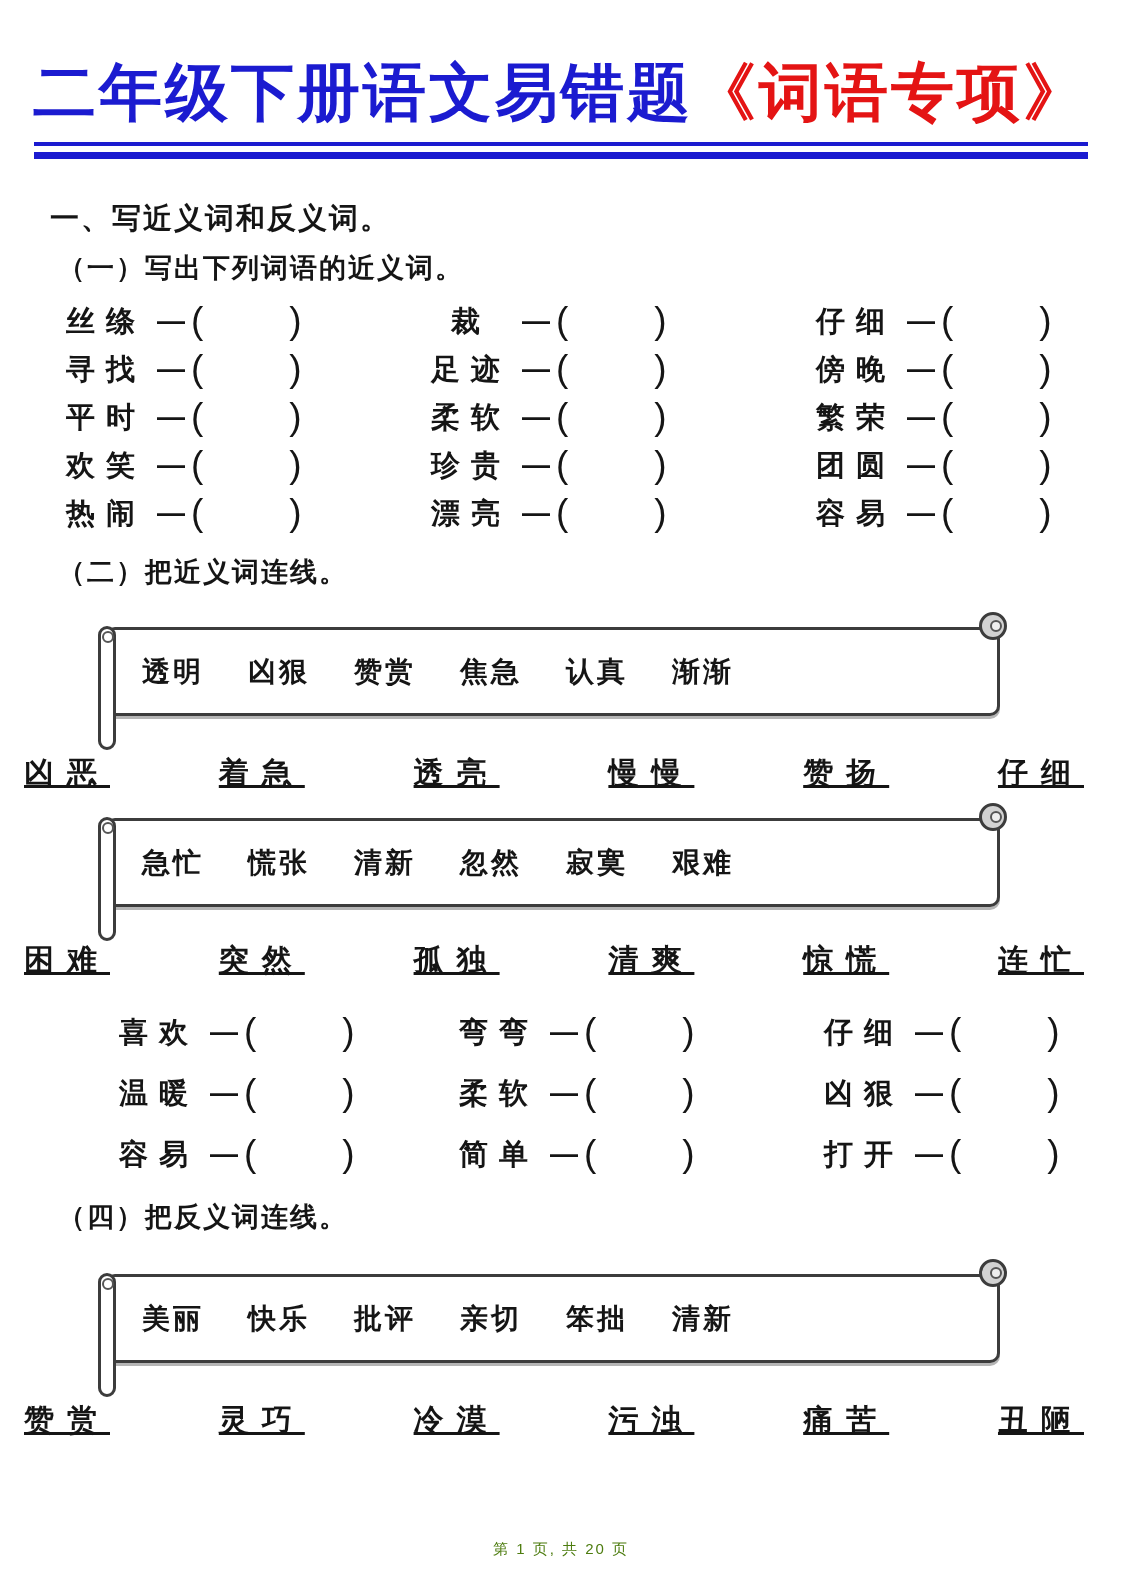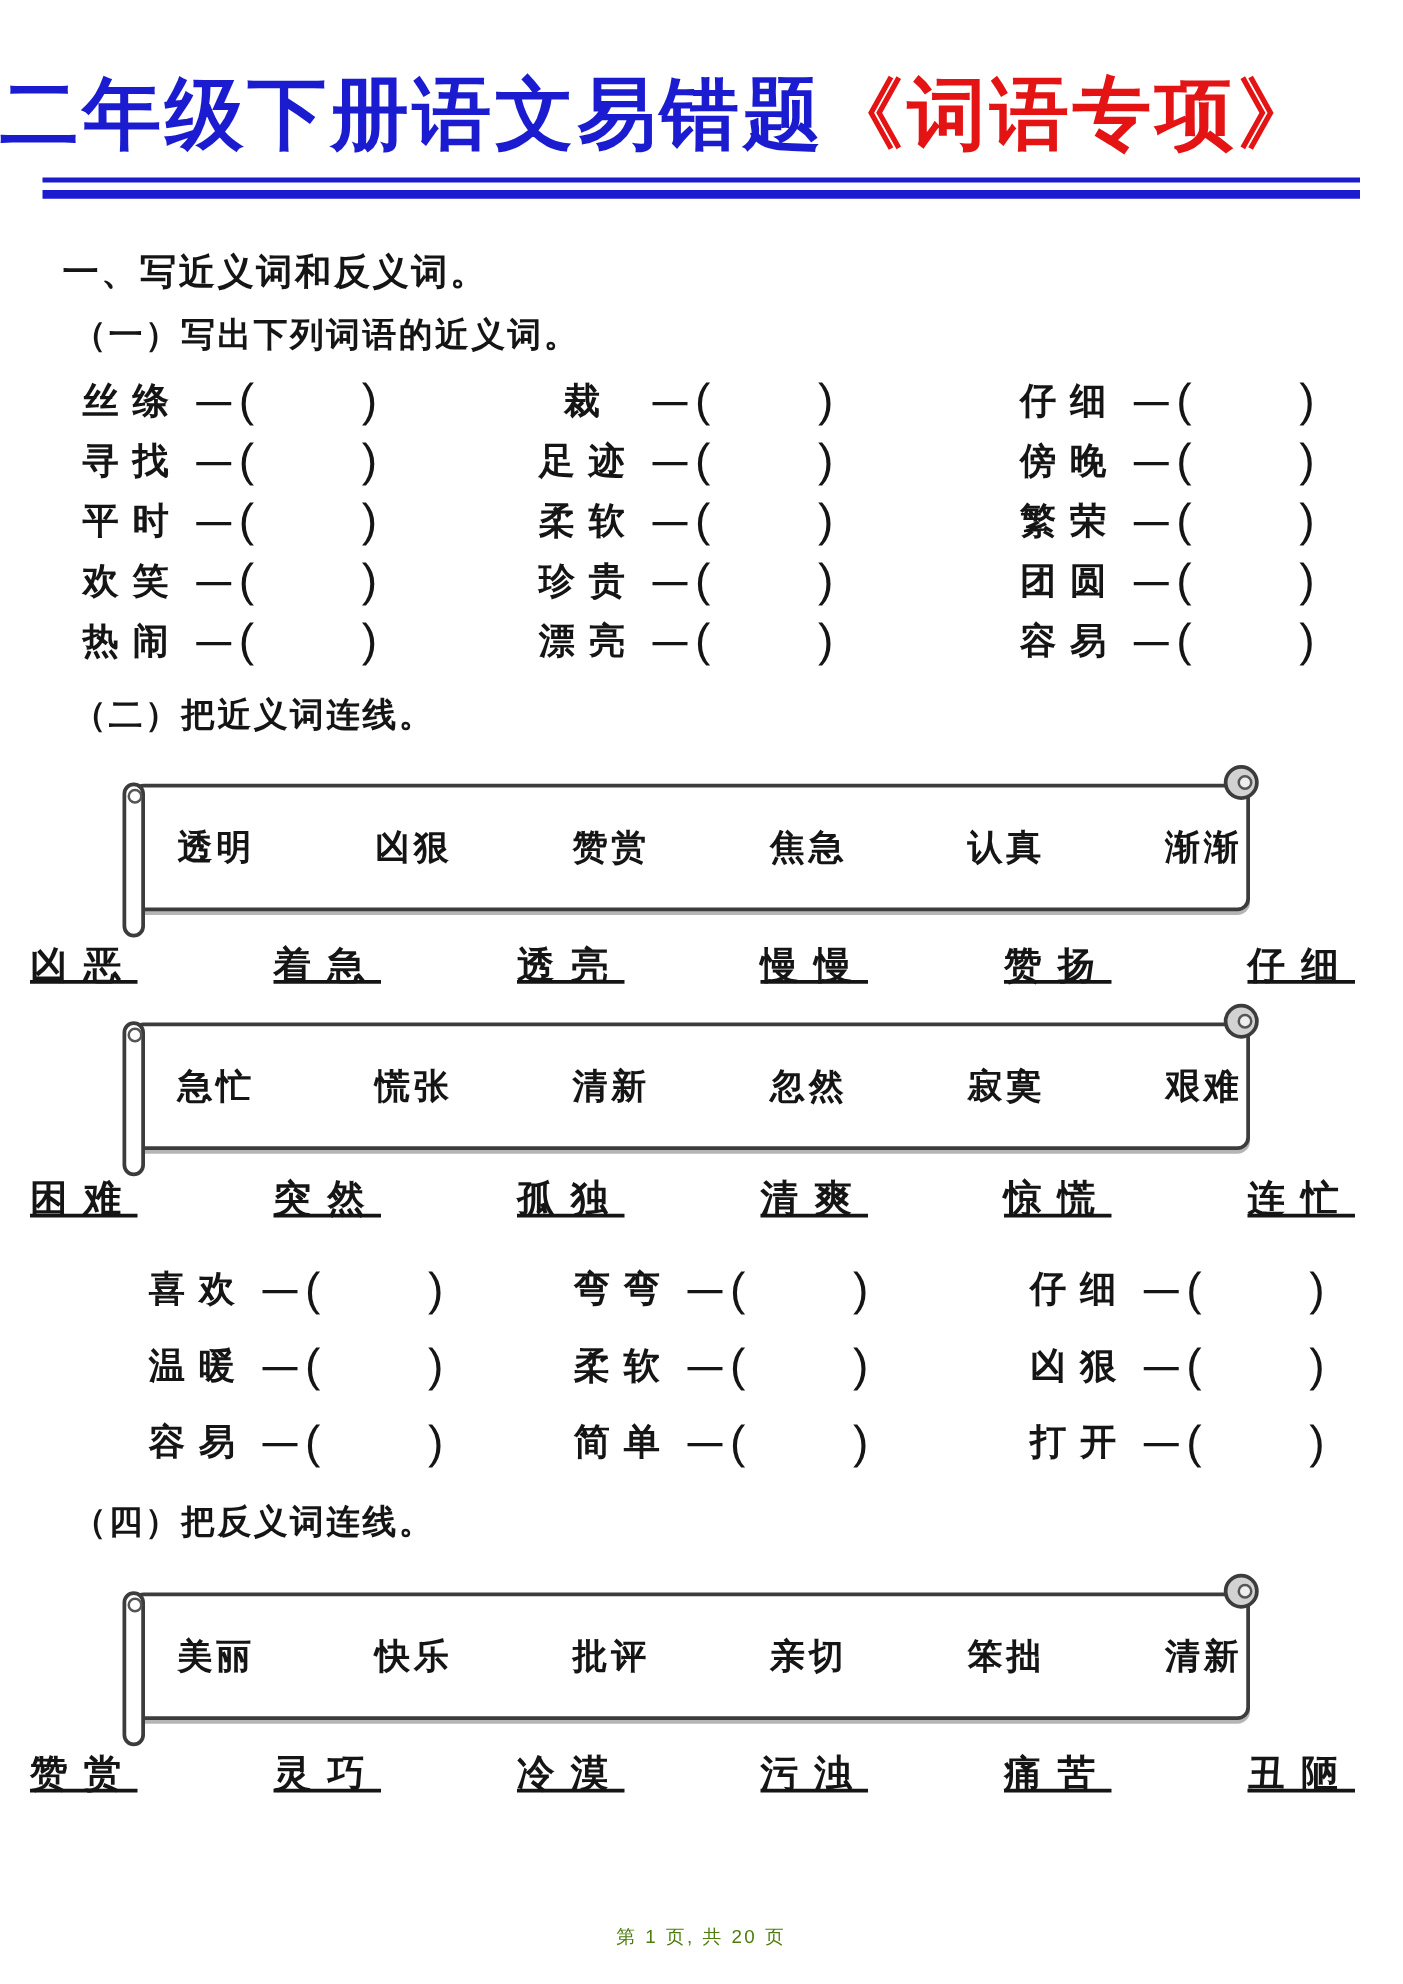--- a/index.html
+++ b/index.html
@@ -9,20 +9,21 @@
     width:1122px; height:1587px;
     margin:0 auto;
     background:#ffffff;
     font-family:"Liberation Sans","DejaVu Sans",sans-serif;
     color:#151515;
     overflow:hidden;
   }
   
   .title {
     margin-top:46px;
+    text-align:center;
     font-size:63px;
     font-weight:900;
     letter-spacing:3px;
     line-height:92px;
     white-space:nowrap;
   }
   .title .t-blue { color:#1b1bd0; }
   .title .t-red  { color:#e41414; }
   .rules { margin:4px 34px 0 34px; }
   .rule-thin  { border-top:4px solid #1b1bd0; }
@@ -63,27 +64,27 @@
     line-height:40px;
   }
   .cell .dash { font-size:28px; font-weight:700; margin:0 6px 0 0; }
   .cell .par  { font-size:37px; font-weight:400; line-height:40px; }
   .cell .blank { display:inline-block; width:86px; height:36px; }
 
   
   .banner-wrap { position:relative; margin-left:105px; margin-right:122px; height:89px; }
   .banner {
     position:relative; z-index:1;
-    height:102px;
+    height:89px;
     background:#fff;
     border:3px solid #3c3c3c;
     border-radius:10px;
     box-shadow:0 3px 0 #b5b5b5;
     display:flex; align-items:center;
-    gap:96px;
+    gap:44px;
     padding-left:34px;
   }
   .roll-left {
     position:absolute; z-index:2;
     left:-7px; top:-1px;
     width:18px; height:124px;
     background:#fff;
     border:3px solid #3c3c3c;
     border-radius:9px;
   }

